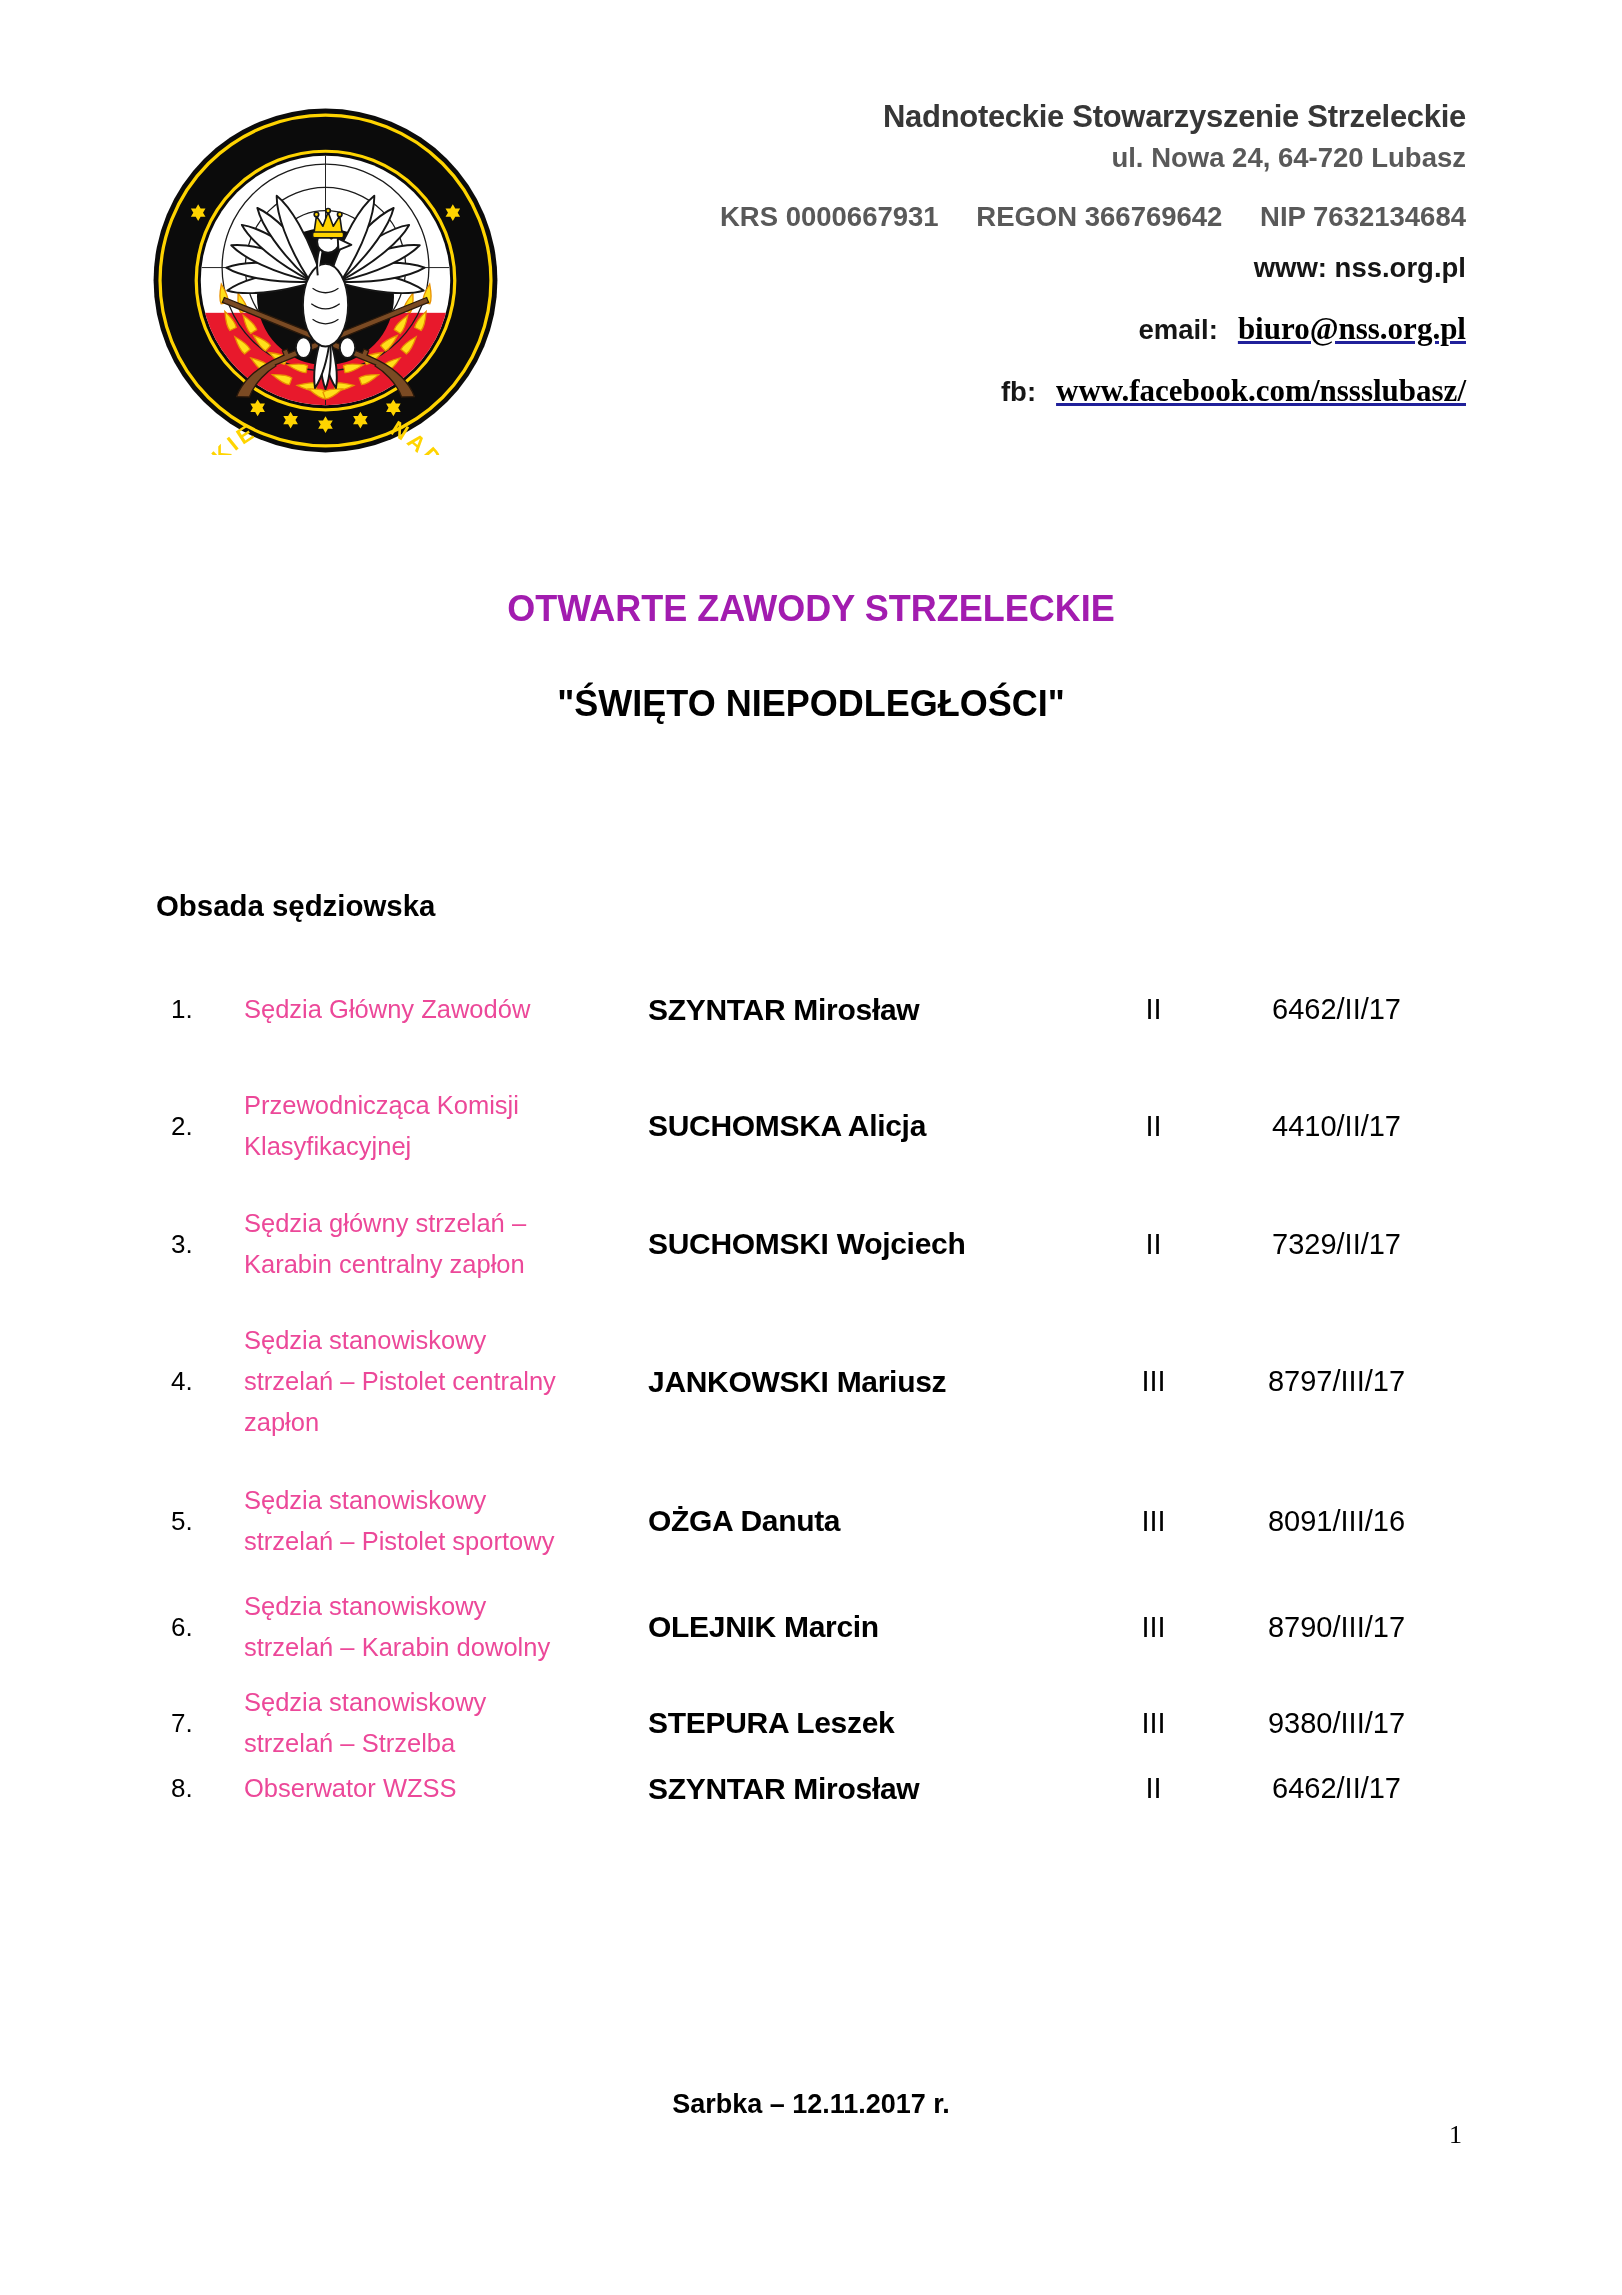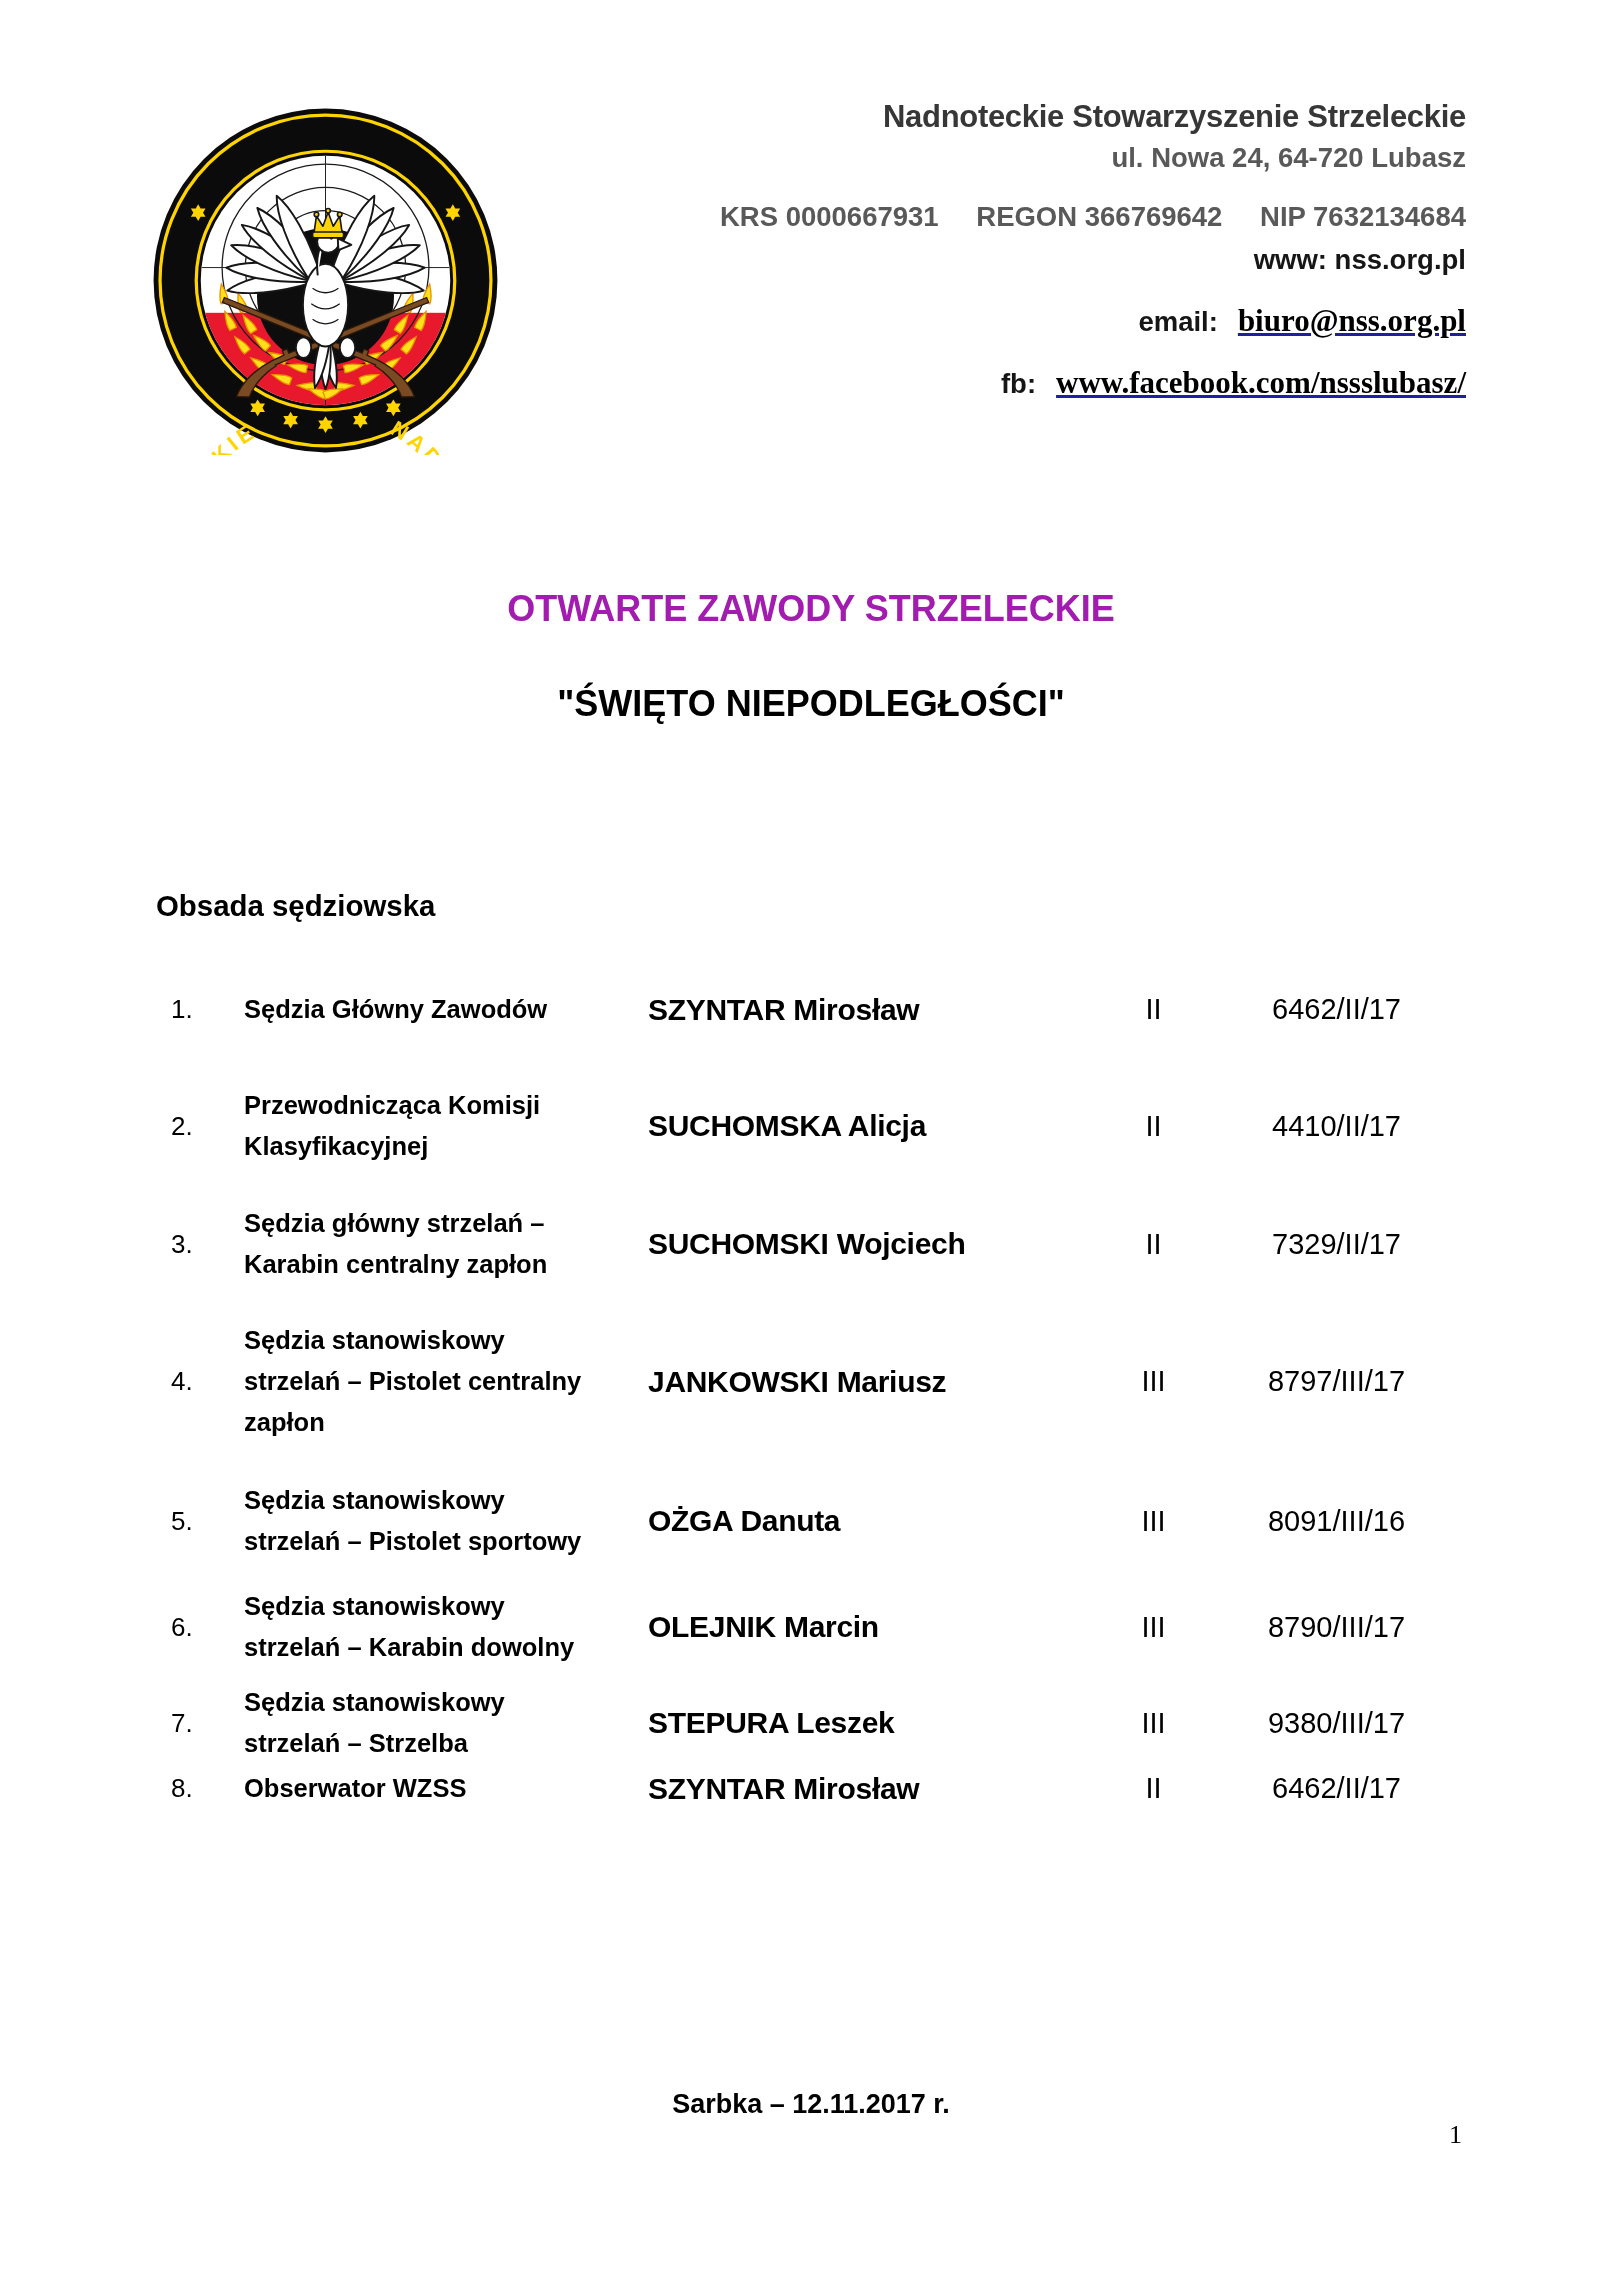--- a/index.html
+++ b/index.html
@@ -11,38 +11,38 @@
     overflow:hidden;
   }
   
   .emblem{position:absolute;left:151px;top:106px;width:349px;height:349px;}
   
   .hdr{position:absolute;right:156px;top:98px;text-align:right;}
   .hdr-org{font-size:31px;font-weight:bold;color:#373737;letter-spacing:-0.3px;line-height:38px;}
   .hdr-addr{font-size:27.5px;font-weight:bold;color:#595959;line-height:34px;margin-top:5.2px;}
   .hdr-ids{font-size:27.5px;font-weight:bold;color:#595959;line-height:34px;margin-top:25px;}
   .hdr-ids span + span{margin-left:30px;}
-  .hdr-www{font-size:27.5px;font-weight:bold;color:#161616;line-height:34px;margin-top:9px;}
+  .hdr-www{font-size:27.5px;font-weight:bold;color:#161616;line-height:34px;margin-top:17px;}
   .hdr-line{margin-top:26px;display:flex;justify-content:flex-end;align-items:baseline;gap:20px;}
   .hdr-label{font-size:27.5px;font-weight:bold;color:#161616;}
   .hdr-link{font-family:"Liberation Serif", serif;font-weight:bold;font-size:31px;
             color:#000000;text-decoration:underline;text-decoration-color:#20209a;}
   
   .title1{position:absolute;left:0;width:1622px;top:588px;text-align:center;
           font-size:36px;font-weight:bold;color:#a21caf;}
   .title2{position:absolute;left:0;width:1622px;top:683px;text-align:center;
           font-size:36px;font-weight:bold;color:#000;}
   
   .section-h{position:absolute;left:156px;top:889px;font-size:29.4px;font-weight:bold;color:#000;}
   
   .jrow{position:absolute;left:171px;width:1307px;
         display:grid;grid-template-columns:73px 404px 463px 85px 281px;
         align-items:center;}
   .c-no{font-size:26px;color:#000;align-self:center;}
-  .c-role{font-size:25.5px;font-weight:bold;color:#000000;line-height:41px;white-space:pre-line;}
+  .c-role{font-size:25.5px;font-weight:normal;color:#ec4899;line-height:41px;white-space:pre-line;}
   .c-name{font-size:30px;font-weight:bold;color:#000;letter-spacing:-0.3px;}
   .c-class{font-size:29px;color:#000;text-align:center;}
   .c-lic{font-size:29px;color:#000;text-align:center;}
   
   .footer-date{position:absolute;left:0;width:1622px;top:2089px;text-align:center;
                font-size:27px;font-weight:bold;color:#000;}
   .page-num{position:absolute;right:160px;top:2120px;font-family:"Liberation Serif", serif;
             font-size:26px;color:#000;}
 </style>
 </head>

